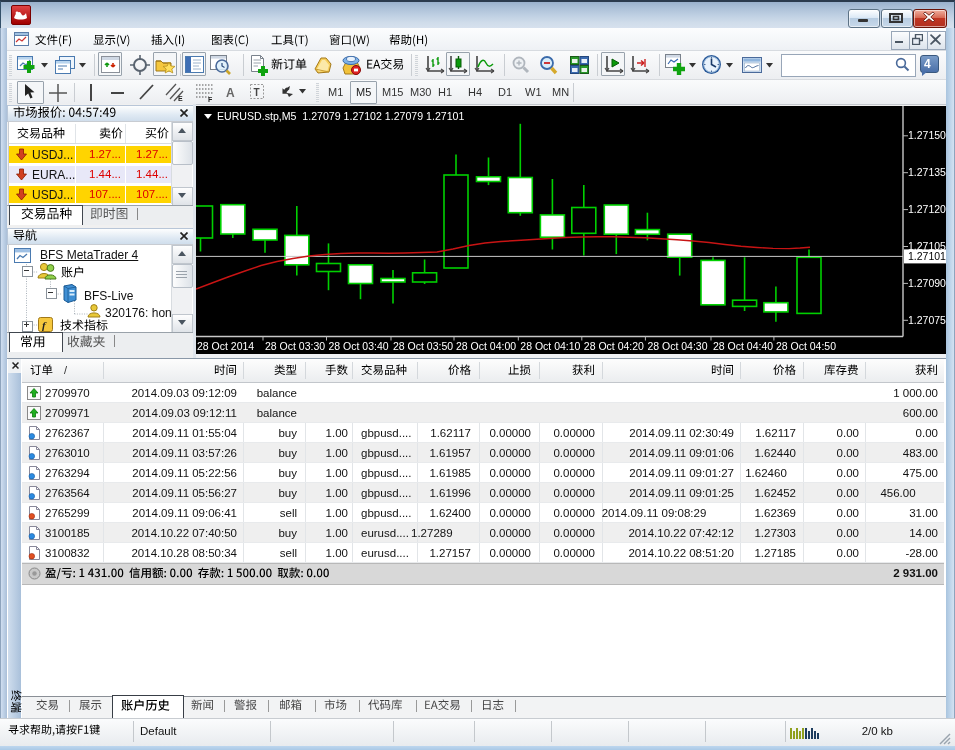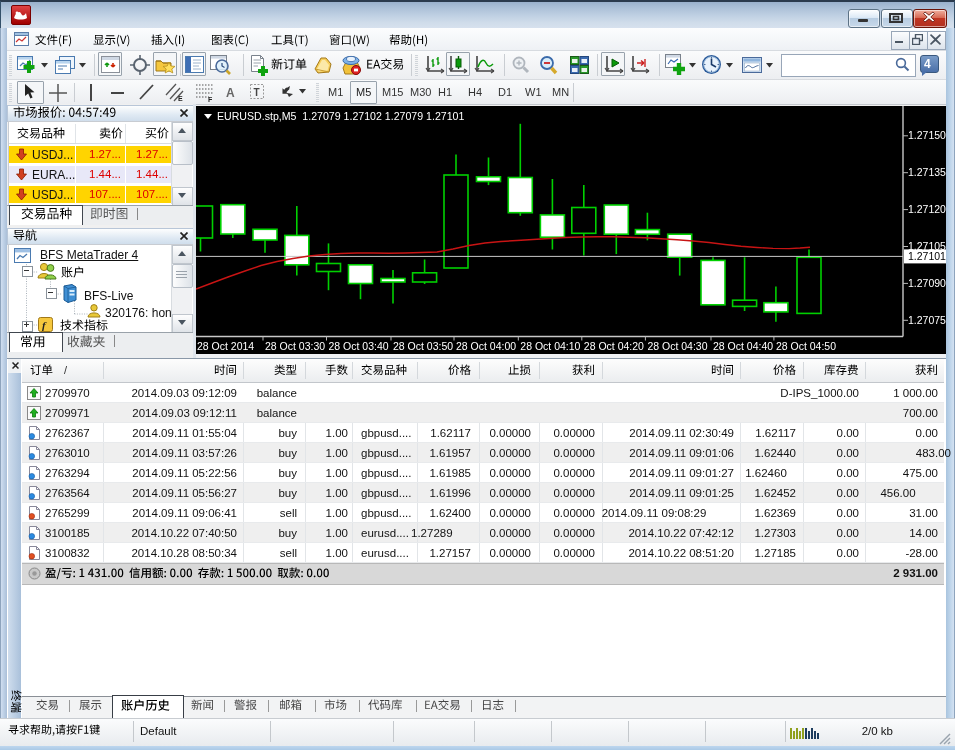--- a/index.html
+++ b/index.html
@@ -586,32 +586,31 @@
       </svg></div>
     <div style="position:absolute;top:364px;font:11px 'Liberation Sans', sans-serif;color:#333;white-space:pre;left:64px;">/</div>
     <div class="abs" style="left:22px;top:402px;width:922px;height:1px;background:#e8eaec;"></div>
     <svg class="abs" style="left:27px;top:386px" width="14" height="14" viewBox="0 0 14 14">
       <rect x="0.5" y="0.5" width="13" height="13" fill="#fafafa" stroke="#888"></rect>
       <path d="M7 2.5 L11 7 L8.5 7 L8.5 11 L5.5 11 L5.5 7 L3 7 Z" fill="#1faf1f" stroke="#0a7a0a" stroke-width="0.8"></path>
     </svg>
     <div style="position:absolute;top:387px;font:11.5px 'Liberation Sans', sans-serif;color:#111;white-space:pre;left:45px;">2709970</div>
     <div style="position:absolute;top:387px;font:11.5px 'Liberation Sans', sans-serif;color:#111;white-space:pre;left:97px;width:140px;text-align:right;">2014.09.03 09:12:09</div>
     <div style="position:absolute;top:387px;font:11.5px 'Liberation Sans', sans-serif;color:#111;white-space:pre;left:237px;width:60px;text-align:right;">balance</div>
-    <div style="position:absolute;top:387px;font:11.5px 'Liberation Sans', sans-serif;color:#111;white-space:pre;left:609px;width:250px;text-align:right;">D-IPS_1000.00</div>
     <div style="position:absolute;top:387px;font:11.5px 'Liberation Sans', sans-serif;color:#111;white-space:pre;left:858px;width:80px;text-align:right;">1 000.00</div>
     <div class="abs" style="left:22px;top:403px;width:922px;height:20px;background:#efefef;"></div>
     <div class="abs" style="left:22px;top:422px;width:922px;height:1px;background:#e8eaec;"></div>
     <svg class="abs" style="left:27px;top:406px" width="14" height="14" viewBox="0 0 14 14">
       <rect x="0.5" y="0.5" width="13" height="13" fill="#fafafa" stroke="#888"></rect>
       <path d="M7 2.5 L11 7 L8.5 7 L8.5 11 L5.5 11 L5.5 7 L3 7 Z" fill="#1faf1f" stroke="#0a7a0a" stroke-width="0.8"></path>
     </svg>
     <div style="position:absolute;top:407px;font:11.5px 'Liberation Sans', sans-serif;color:#111;white-space:pre;left:45px;">2709971</div>
     <div style="position:absolute;top:407px;font:11.5px 'Liberation Sans', sans-serif;color:#111;white-space:pre;left:97px;width:140px;text-align:right;">2014.09.03 09:12:11</div>
     <div style="position:absolute;top:407px;font:11.5px 'Liberation Sans', sans-serif;color:#111;white-space:pre;left:237px;width:60px;text-align:right;">balance</div>
-    <div style="position:absolute;top:407px;font:11.5px 'Liberation Sans', sans-serif;color:#111;white-space:pre;left:858px;width:80px;text-align:right;">700.00</div>
+    <div style="position:absolute;top:407px;font:11.5px 'Liberation Sans', sans-serif;color:#111;white-space:pre;left:858px;width:80px;text-align:right;">600.00</div>
     <div class="abs" style="left:103px;top:423px;width:1px;height:20px;background:#e2e5e8;"></div>
     <div class="abs" style="left:243px;top:423px;width:1px;height:20px;background:#e2e5e8;"></div>
     <div class="abs" style="left:305px;top:423px;width:1px;height:20px;background:#e2e5e8;"></div>
     <div class="abs" style="left:352px;top:423px;width:1px;height:20px;background:#e2e5e8;"></div>
     <div class="abs" style="left:417px;top:423px;width:1px;height:20px;background:#e2e5e8;"></div>
     <div class="abs" style="left:479px;top:423px;width:1px;height:20px;background:#e2e5e8;"></div>
     <div class="abs" style="left:539px;top:423px;width:1px;height:20px;background:#e2e5e8;"></div>
     <div class="abs" style="left:602px;top:423px;width:1px;height:20px;background:#e2e5e8;"></div>
     <div class="abs" style="left:740px;top:423px;width:1px;height:20px;background:#e2e5e8;"></div>
     <div class="abs" style="left:803px;top:423px;width:1px;height:20px;background:#e2e5e8;"></div>
@@ -656,21 +655,21 @@
     <div style="position:absolute;top:447px;font:11.5px 'Liberation Sans', sans-serif;color:#111;white-space:pre;left:97px;width:140px;text-align:right;">2014.09.11 03:57:26</div>
     <div style="position:absolute;top:447px;font:11.5px 'Liberation Sans', sans-serif;color:#111;white-space:pre;left:237px;width:60px;text-align:right;">buy</div>
     <div style="position:absolute;top:447px;font:11.5px 'Liberation Sans', sans-serif;color:#111;white-space:pre;left:298px;width:50px;text-align:right;">1.00</div>
     <div style="position:absolute;top:447px;font:11.5px 'Liberation Sans', sans-serif;color:#111;white-space:pre;left:361px;">gbpusd....</div>
     <div style="position:absolute;top:447px;font:11.5px 'Liberation Sans', sans-serif;color:#111;white-space:pre;left:411px;width:60px;text-align:right;">1.61957</div>
     <div style="position:absolute;top:447px;font:11.5px 'Liberation Sans', sans-serif;color:#111;white-space:pre;left:471px;width:60px;text-align:right;">0.00000</div>
     <div style="position:absolute;top:447px;font:11.5px 'Liberation Sans', sans-serif;color:#111;white-space:pre;left:535px;width:60px;text-align:right;">0.00000</div>
     <div style="position:absolute;top:447px;font:11.5px 'Liberation Sans', sans-serif;color:#111;white-space:pre;left:574px;width:160px;text-align:right;">2014.09.11 09:01:06</div>
     <div style="position:absolute;top:447px;font:11.5px 'Liberation Sans', sans-serif;color:#111;white-space:pre;left:736px;width:60px;text-align:right;">1.62440</div>
     <div style="position:absolute;top:447px;font:11.5px 'Liberation Sans', sans-serif;color:#111;white-space:pre;left:799px;width:60px;text-align:right;">0.00</div>
-    <div style="position:absolute;top:447px;font:11.5px 'Liberation Sans', sans-serif;color:#111;white-space:pre;left:858px;width:80px;text-align:right;margin-left:13px;">483.00</div>
+    <div style="position:absolute;top:447px;font:11.5px 'Liberation Sans', sans-serif;color:#111;white-space:pre;left:858px;width:80px;text-align:right;">483.00</div>
     <div class="abs" style="left:103px;top:463px;width:1px;height:20px;background:#e2e5e8;"></div>
     <div class="abs" style="left:243px;top:463px;width:1px;height:20px;background:#e2e5e8;"></div>
     <div class="abs" style="left:305px;top:463px;width:1px;height:20px;background:#e2e5e8;"></div>
     <div class="abs" style="left:352px;top:463px;width:1px;height:20px;background:#e2e5e8;"></div>
     <div class="abs" style="left:417px;top:463px;width:1px;height:20px;background:#e2e5e8;"></div>
     <div class="abs" style="left:479px;top:463px;width:1px;height:20px;background:#e2e5e8;"></div>
     <div class="abs" style="left:539px;top:463px;width:1px;height:20px;background:#e2e5e8;"></div>
     <div class="abs" style="left:602px;top:463px;width:1px;height:20px;background:#e2e5e8;"></div>
     <div class="abs" style="left:740px;top:463px;width:1px;height:20px;background:#e2e5e8;"></div>
     <div class="abs" style="left:803px;top:463px;width:1px;height:20px;background:#e2e5e8;"></div>

